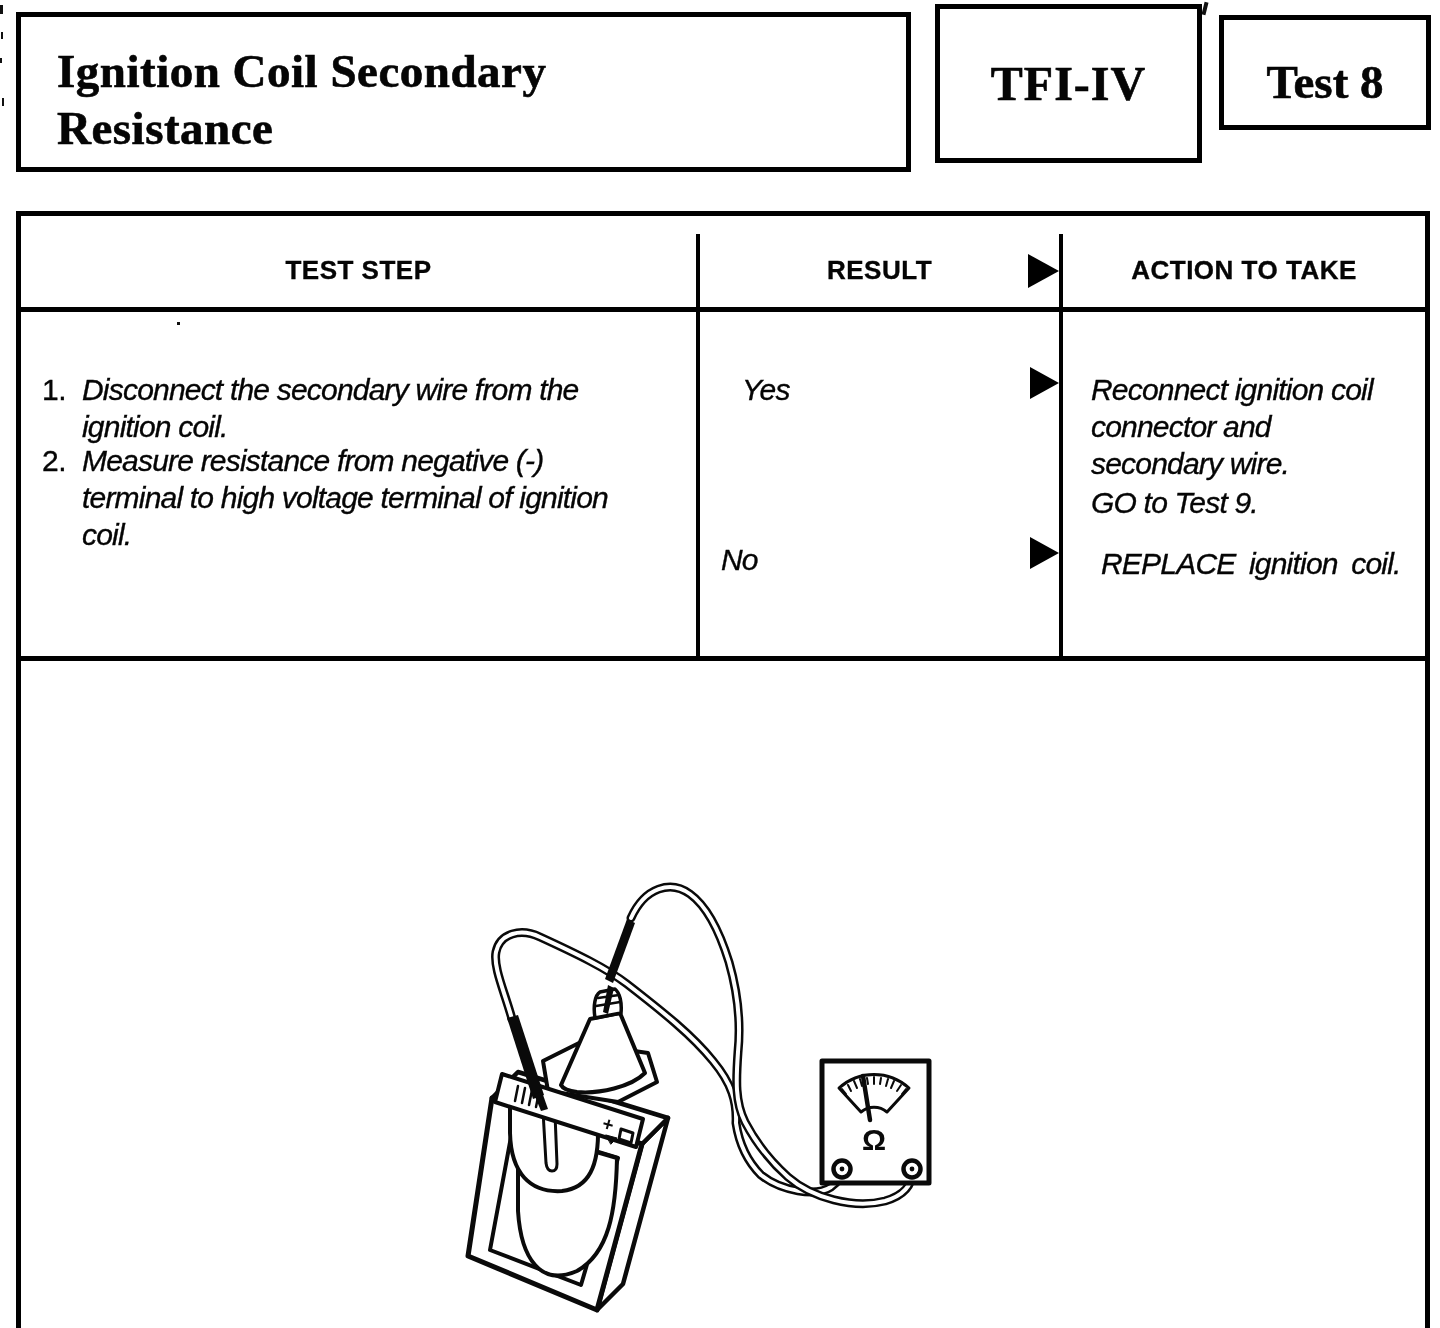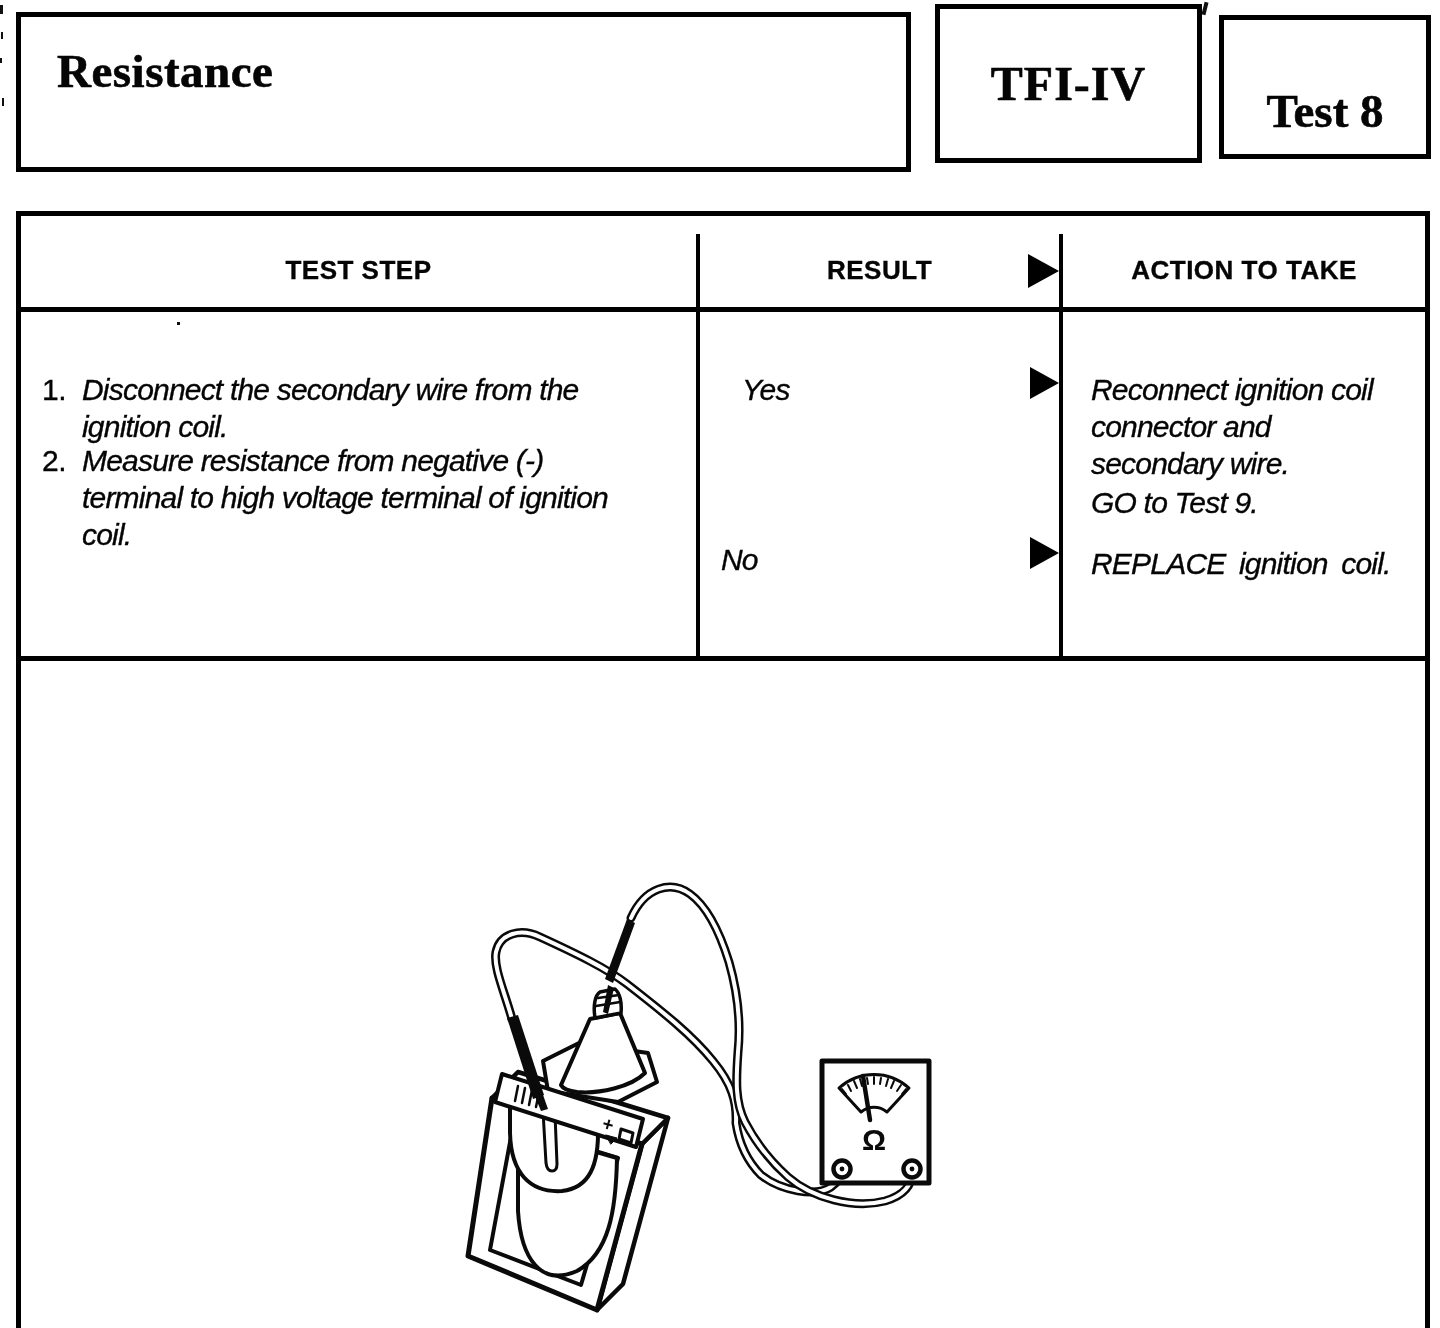--- a/index.html
+++ b/index.html
@@ -10,54 +10,55 @@
   }
   .box{position:absolute;border:5px solid #000;background:#fff;box-sizing:border-box;}
   
   .title-box{left:16px;top:12px;width:895px;height:160px;}
   .title-text{
     margin:26px 0 0 36px;font-family:"Liberation Serif",serif;font-weight:bold;
     font-size:47px;line-height:57px;letter-spacing:0.5px;-webkit-text-stroke:0.6px #000;
   }
   .tfi-box{left:935px;top:4px;width:267px;height:159px;display:flex;align-items:center;justify-content:center;}
   .tfi-text{font-family:"Liberation Serif",serif;font-weight:bold;font-size:48px;letter-spacing:1px;-webkit-text-stroke:0.6px #000;}
-  .test-box{left:1219px;top:15px;width:212px;height:144px;display:flex;align-items:flex-end;justify-content:center;}
+  .test-box{left:1219px;top:15px;width:212px;height:115px;display:flex;align-items:flex-end;justify-content:center;}
   .test-text{font-family:"Liberation Serif",serif;font-weight:bold;font-size:47px;padding-bottom:16px;-webkit-text-stroke:0.6px #000;}
   
   .main-table{left:16px;top:211px;width:1414px;height:1117px;border:5px solid #000;border-bottom:none;box-sizing:border-box;}
   .thead{position:relative;height:73px;border-bottom:5px solid #000;display:grid;grid-template-columns:679px 363px 1fr;margin-top:18px;}
   .tbody{position:relative;height:344px;border-bottom:5px solid #000;display:grid;grid-template-columns:679px 363px 1fr;}
   .cell{position:relative;box-sizing:border-box;}
   .cb{border-right:4px solid #000;}
   .th-label{display:flex;align-items:center;justify-content:center;font-weight:bold;font-size:26px;letter-spacing:0.5px;}
   .tri{position:absolute;right:0;width:0;height:0;border-top:16px solid transparent;border-bottom:16px solid transparent;border-left:29px solid #000;}
   .tri-header{top:50%;transform:translateY(-50%);border-top-width:17px;border-bottom-width:17px;border-left-width:31px;}
   .body-text{font-size:30px;line-height:37px;letter-spacing:-0.8px;white-space:pre-line;font-style:italic;}
   .step{position:absolute;left:21px;display:flex;}
   .step .num{width:40px;flex:none;font-size:30px;line-height:37px;letter-spacing:-0.5px;}
   .abs{position:absolute;}
-  .word-sp{word-spacing:6px;}
+  .word-sp{word-spacing:6px;margin-left:10px;}
   
   .diagram-cell{position:relative;height:685px;}
   .diagram-cell svg{position:absolute;left:0;top:0;}
   
   .speck{position:absolute;background:#111;}
 </style>
 </head>
 <body>
 
 <div class="speck" style="left:0;top:5px;width:3px;height:9px;"></div>
 <div class="speck" style="left:1px;top:32px;width:2px;height:7px;"></div>
 <div class="speck" style="left:0;top:58px;width:2px;height:5px;"></div>
 <div class="speck" style="left:2px;top:98px;width:2px;height:8px;"></div>
 <div class="speck" style="left:1203px;top:2px;width:4px;height:13px;transform:rotate(14deg);"></div>
 <div class="speck" style="left:177px;top:322px;width:3px;height:3px;"></div>
 
 <div class="box title-box">
   <div class="title-text">
+    <div>Ignition Coil Secondary</div>
     <div>Resistance</div>
   </div>
 </div>
 <div class="box tfi-box">
   <span class="tfi-text">TFI-IV</span>
 </div>
 <div class="box test-box">
   <span class="test-text">Test 8</span>
 </div>
 

